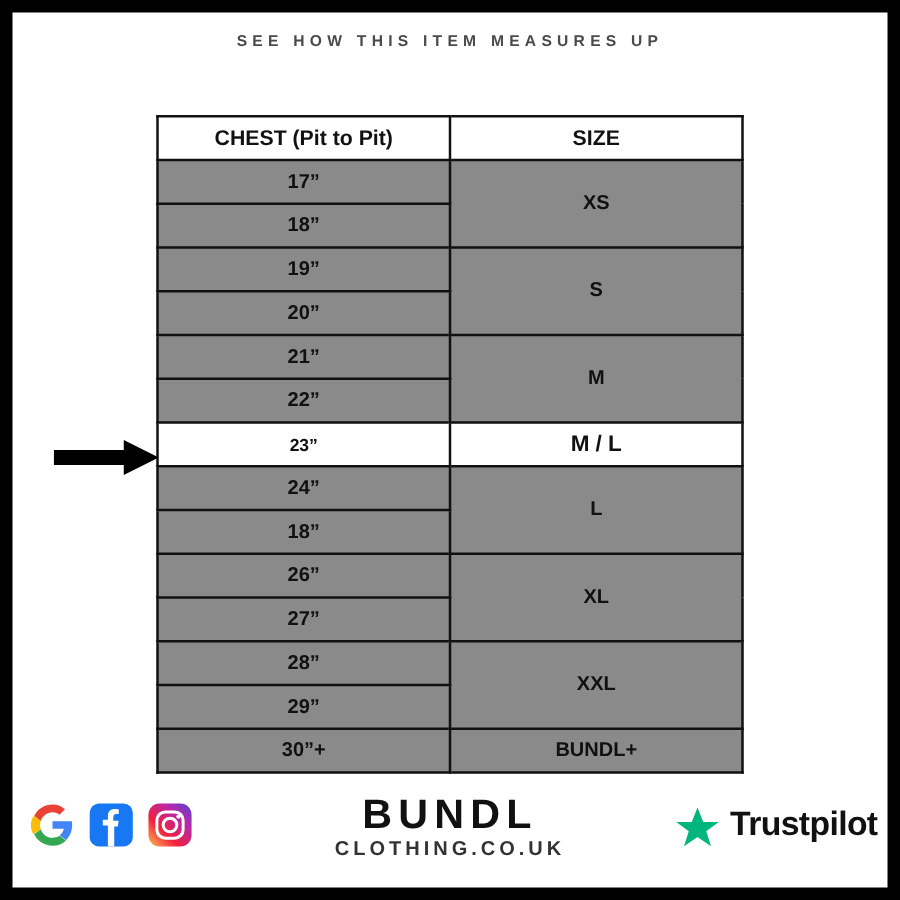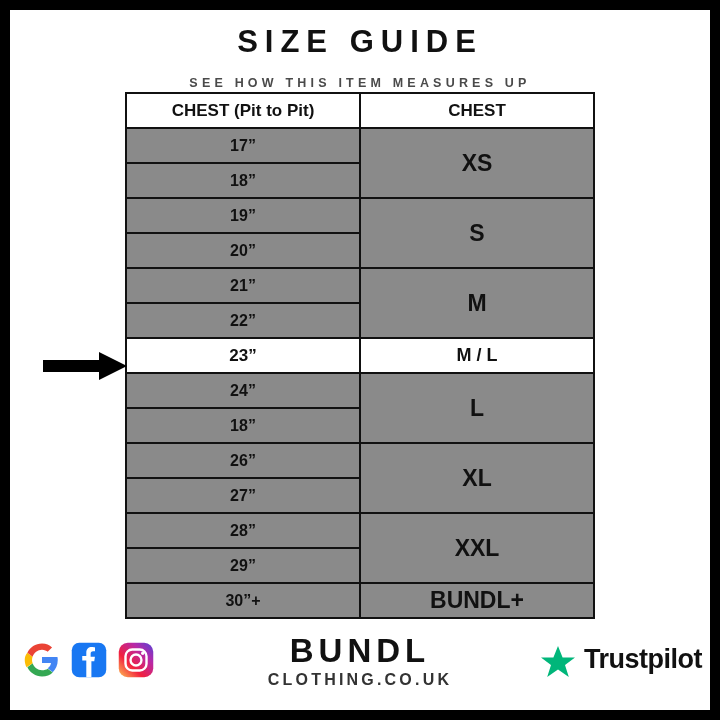--- a/index.html
+++ b/index.html
@@ -68,29 +68,29 @@
     width: 195px;
     background: #8a8a8a;
     color: #111111;
     font-size: 16px;
     font-weight: bold;
     margin-left: 20px;
   }
   td.size-cell {
     background: #8a8a8a;
     color: #111111;
-    font-size: 23px;
+    font-size: 16px;
     font-weight: bold;
   }
   tr.highlight td.chest-cell,
   tr.highlight td.size-cell {
     background: #ffffff;
   }
   tr.highlight td.chest-cell {
-    font-size: 17px;
+    font-size: 14px;
     text-align: center;
   }
   tr.highlight td.size-cell {
     font-size: 18px;
   }
   .arrow {
     position: absolute;
     left: 33px;
     top: 341px;
     width: 84px;
@@ -150,29 +150,28 @@
     font-weight: bold;
     color: #111111;
     letter-spacing: -0.5px;
   }
 </style>
 </head>
 <body>
 
 <div class="frame">
 
-  <div class="title">SIZE GUIDE</div>
   <div class="subtitle">SEE HOW THIS ITEM MEASURES UP</div>
 
   <div class="table-wrap">
     <table class="size-table">
       <thead>
         <tr>
           <th class="head-cell">CHEST (Pit to Pit)</th>
-          <th class="head-cell">CHEST</th>
+          <th class="head-cell">SIZE</th>
         </tr>
       </thead>
       <tbody>
         <tr>
           <td class="chest-cell">17”</td>
           <td class="size-cell" rowspan="2">XS</td>
         </tr>
         <tr>
           <td class="chest-cell">18”</td>
         </tr>

